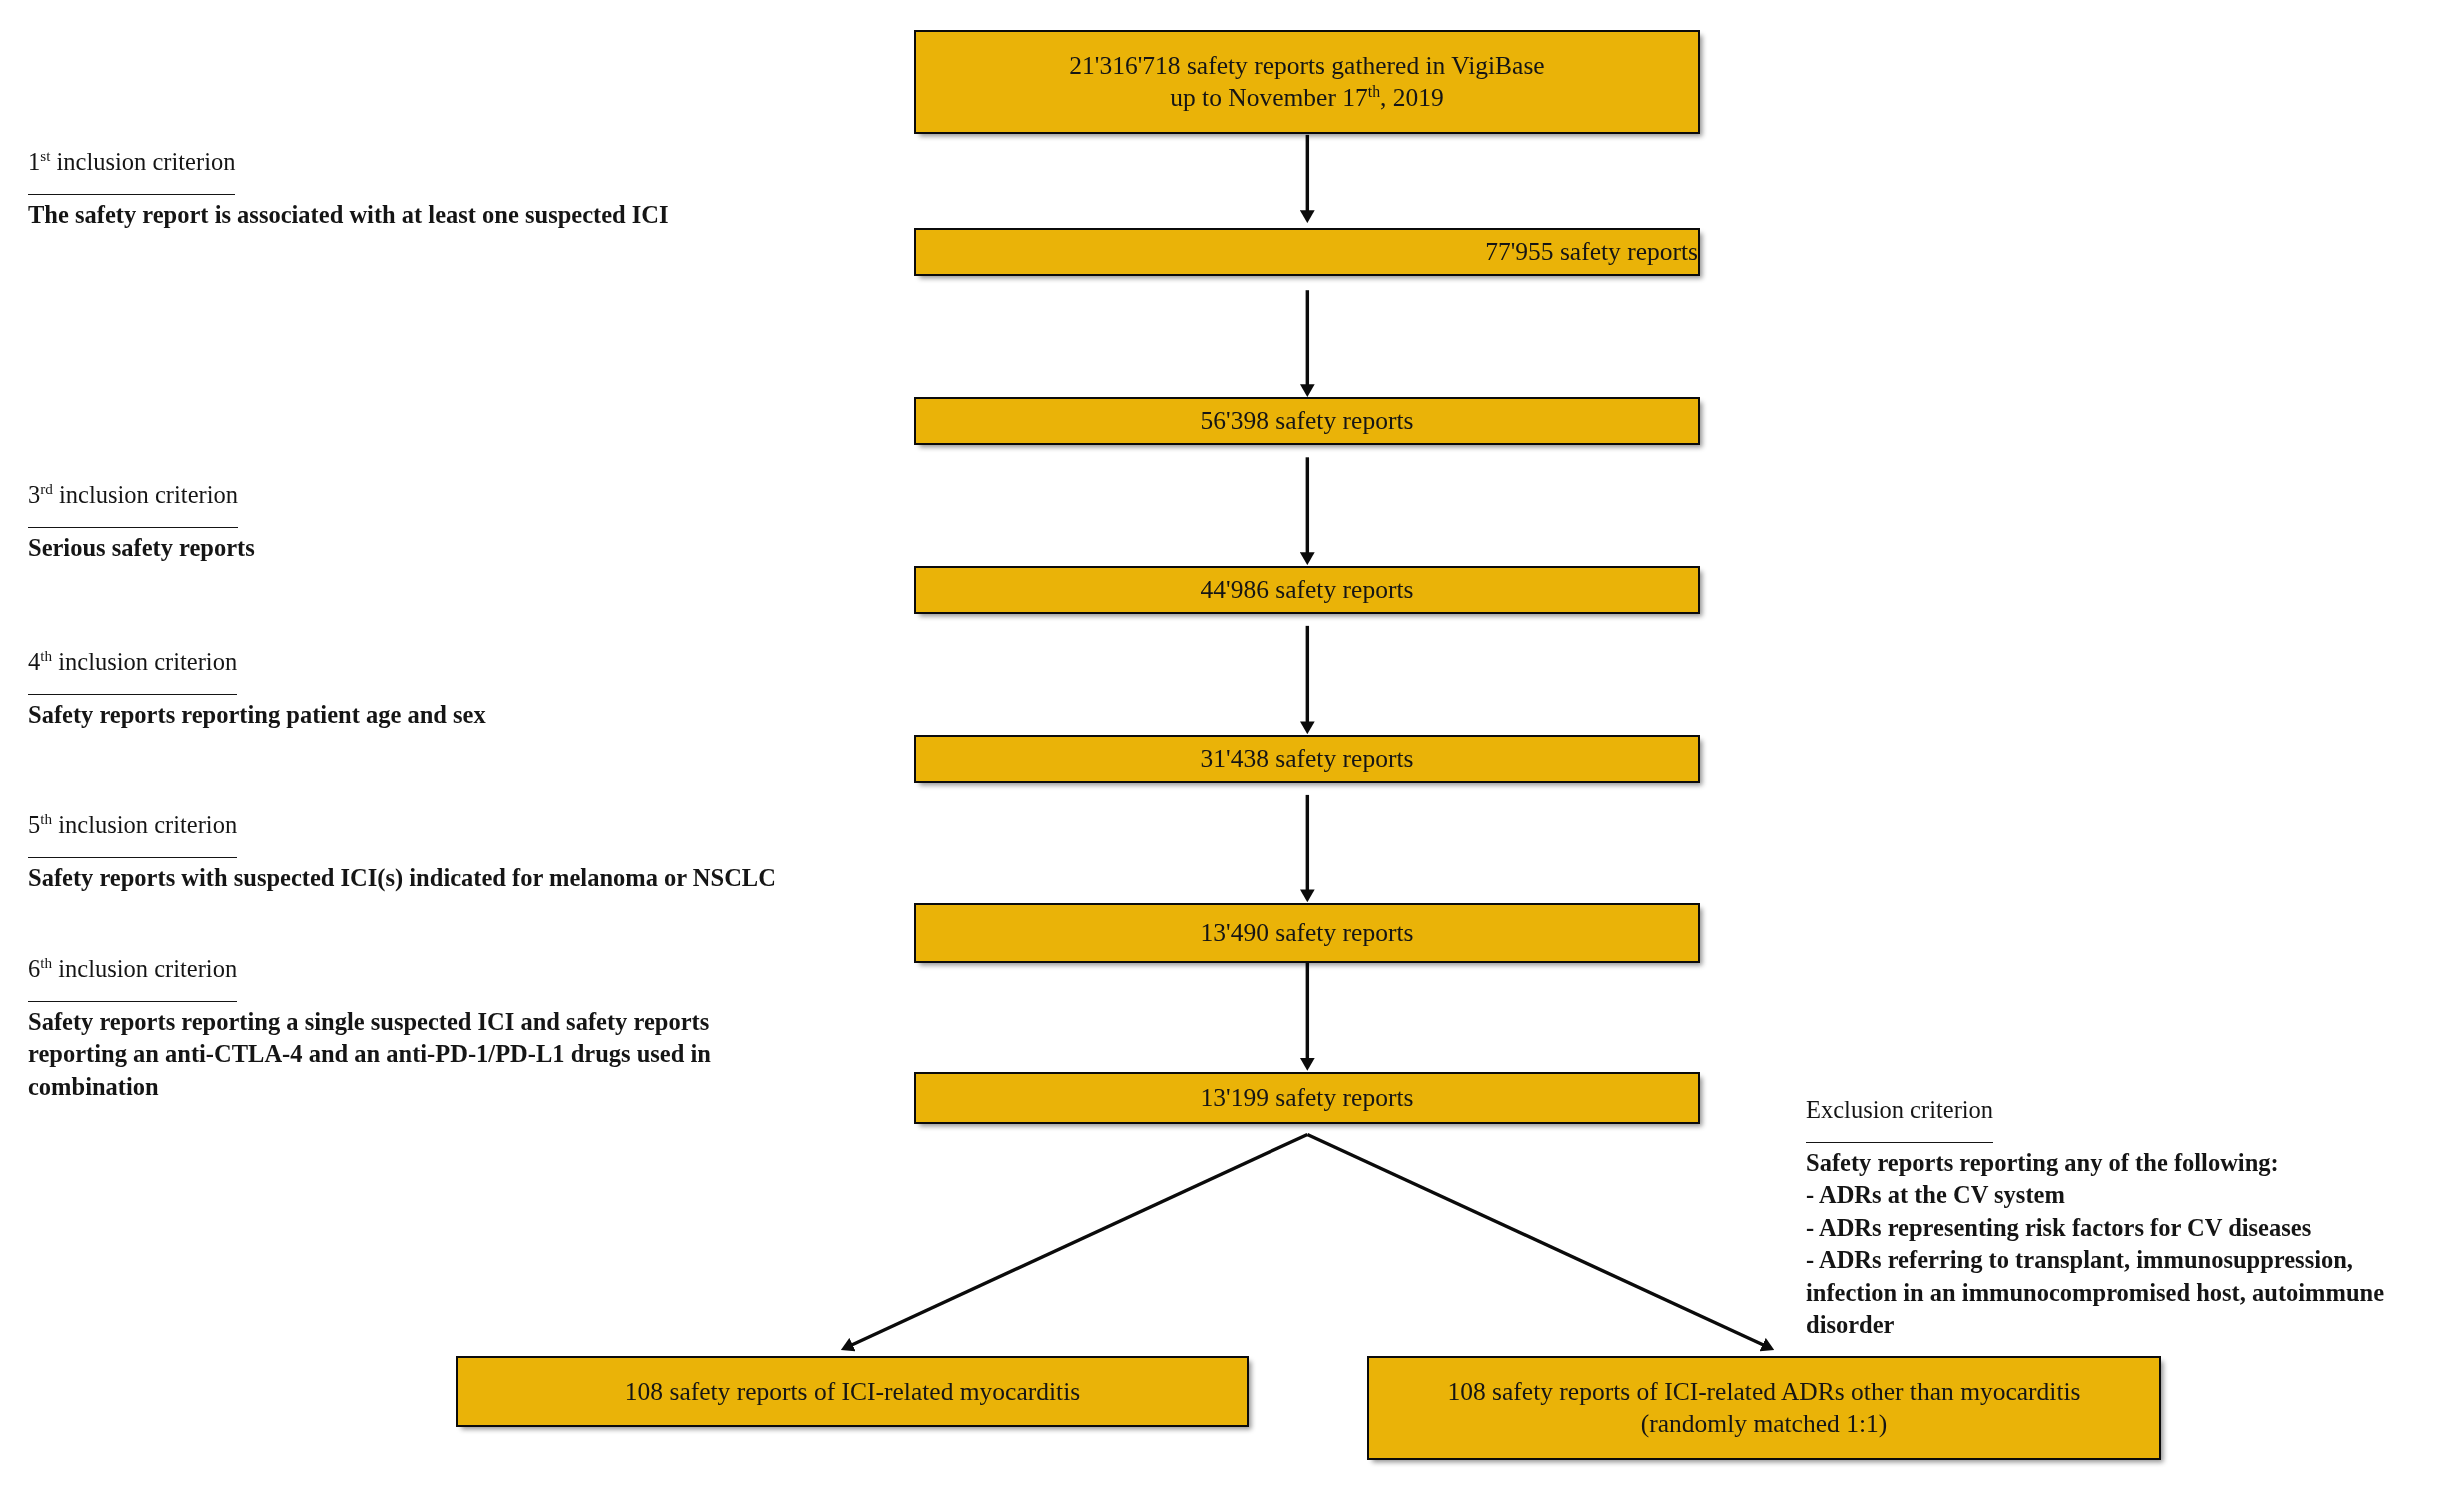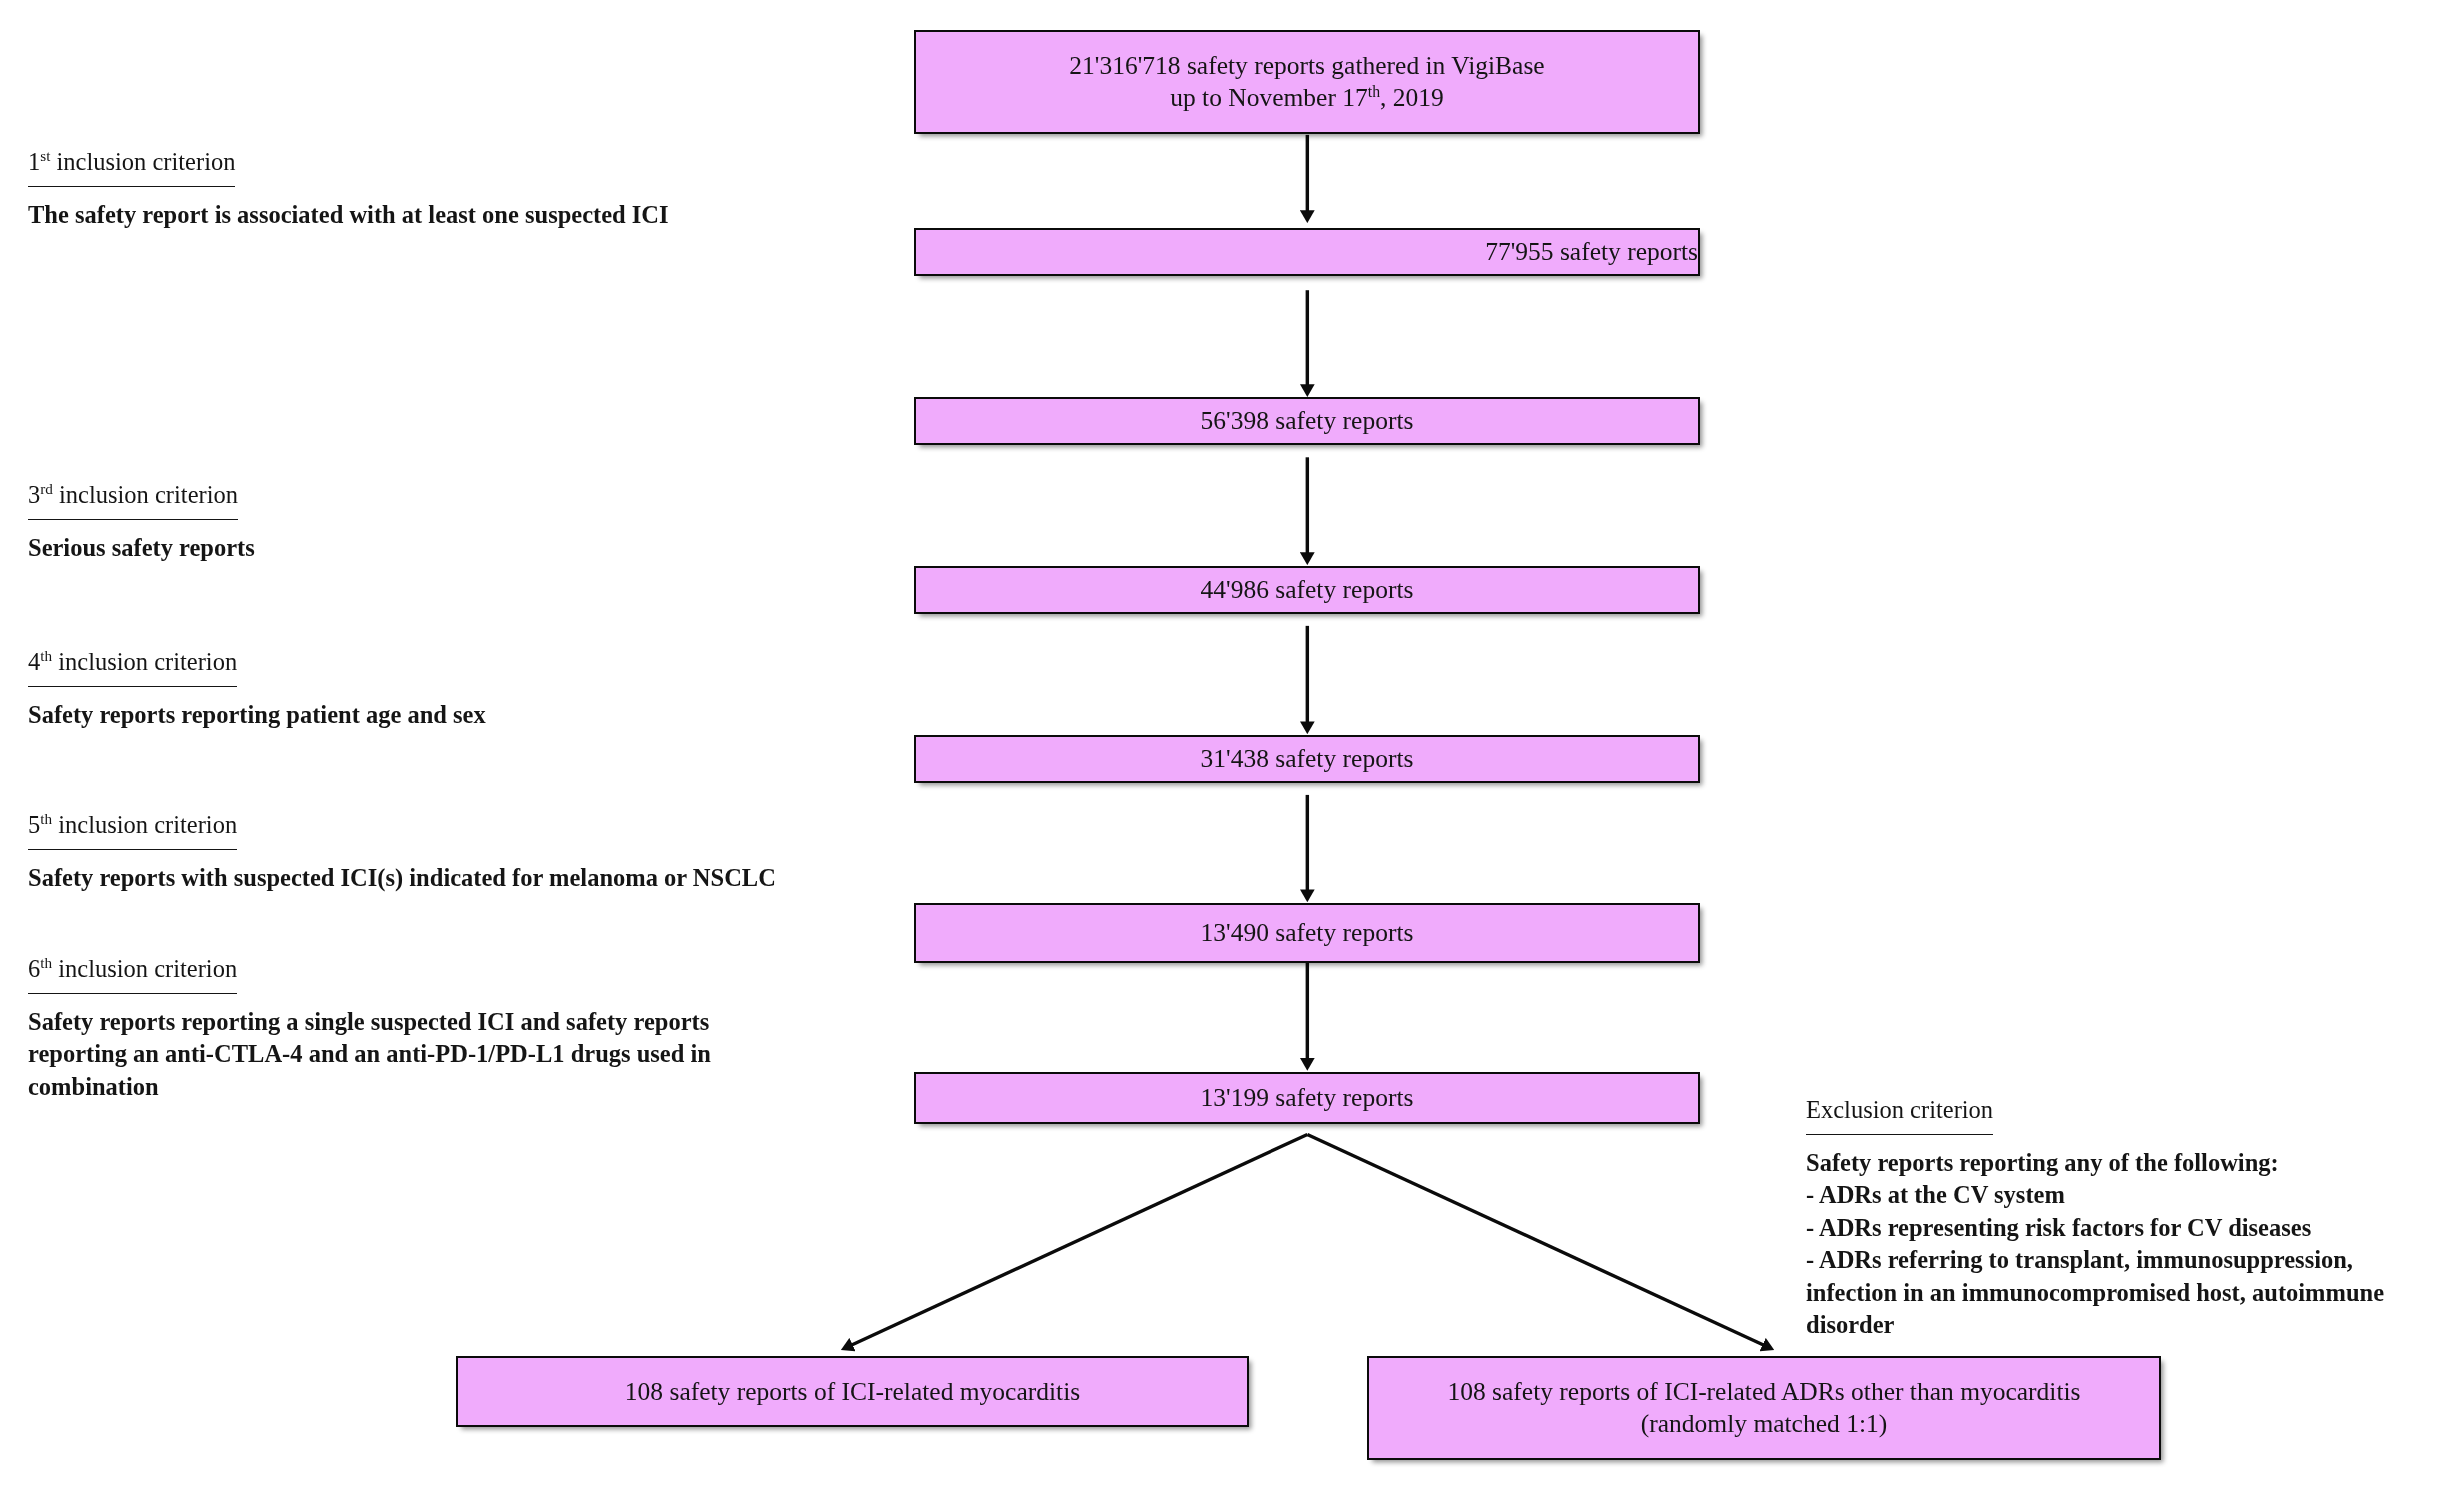--- a/index.html
+++ b/index.html
@@ -10,21 +10,21 @@
     color:#151515;
     position:relative;
     overflow:hidden;
   }
   #stage{position:absolute;left:0;top:0;width:2475px;height:1508px;}
 
   
   .fbox{
     position:absolute;
     box-sizing:border-box;
-    background:#f0abfc;
+    background:#eab308;
     border:2px solid #0b0b0b;
     box-shadow:4.4px 4.4px 4.9px -1px rgba(0,0,0,0.42);
     display:flex;
     flex-direction:column;
     align-items:center;
     justify-content:center;
     text-align:center;
     line-height:1.24;
     font-size:25.5px;
   }
@@ -32,22 +32,22 @@
 
   
   .crit{
     position:absolute;
     font-size:24.5px;
     line-height:1.33;
   }
   .crit .hd{
     display:inline-block;
     border-bottom:1.5px solid #151515;
-    padding-bottom:7px;
-    margin-bottom:12px;
+    padding-bottom:15px;
+    margin-bottom:4px;
     white-space:nowrap;
   }
   .crit .bd{display:block;}
   .crit .bd .ln{display:block;font-weight:bold;}
   sup{font-size:0.62em;vertical-align:super;line-height:0;}
 
   
   #wires{position:absolute;left:0;top:0;width:2475px;height:1508px;pointer-events:none;}
 </style>
 </head>

